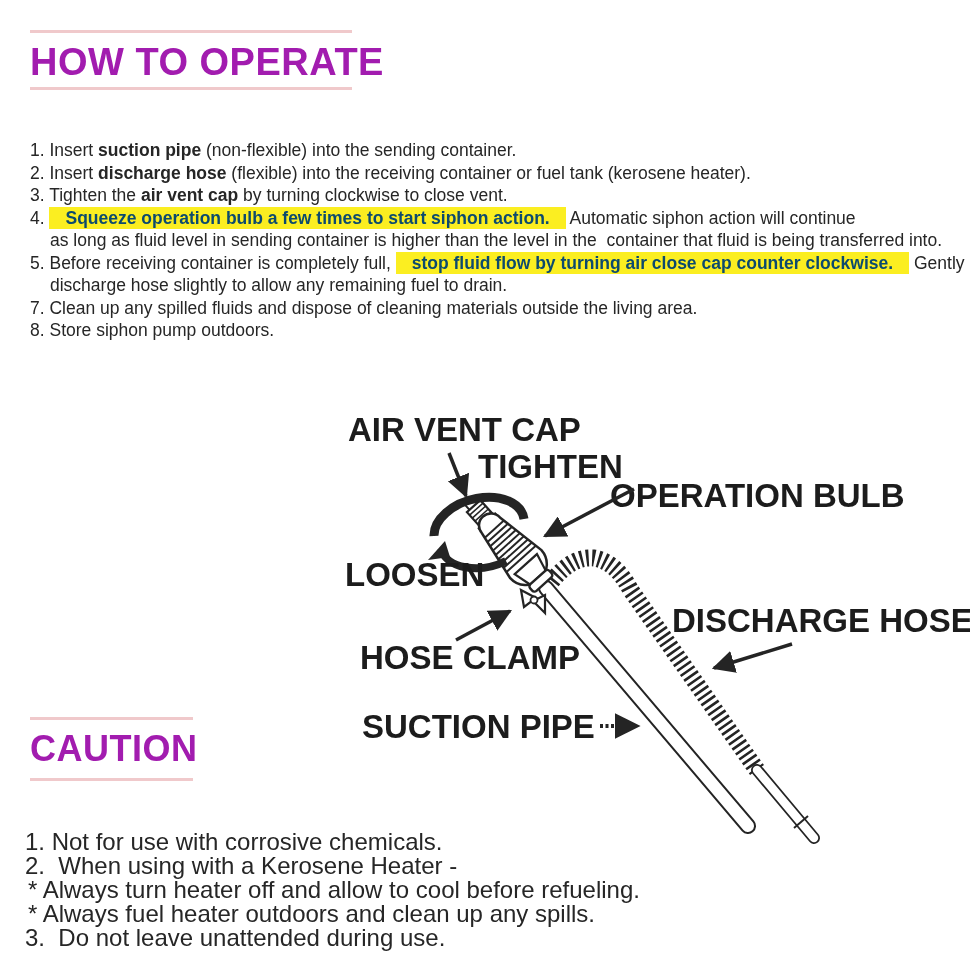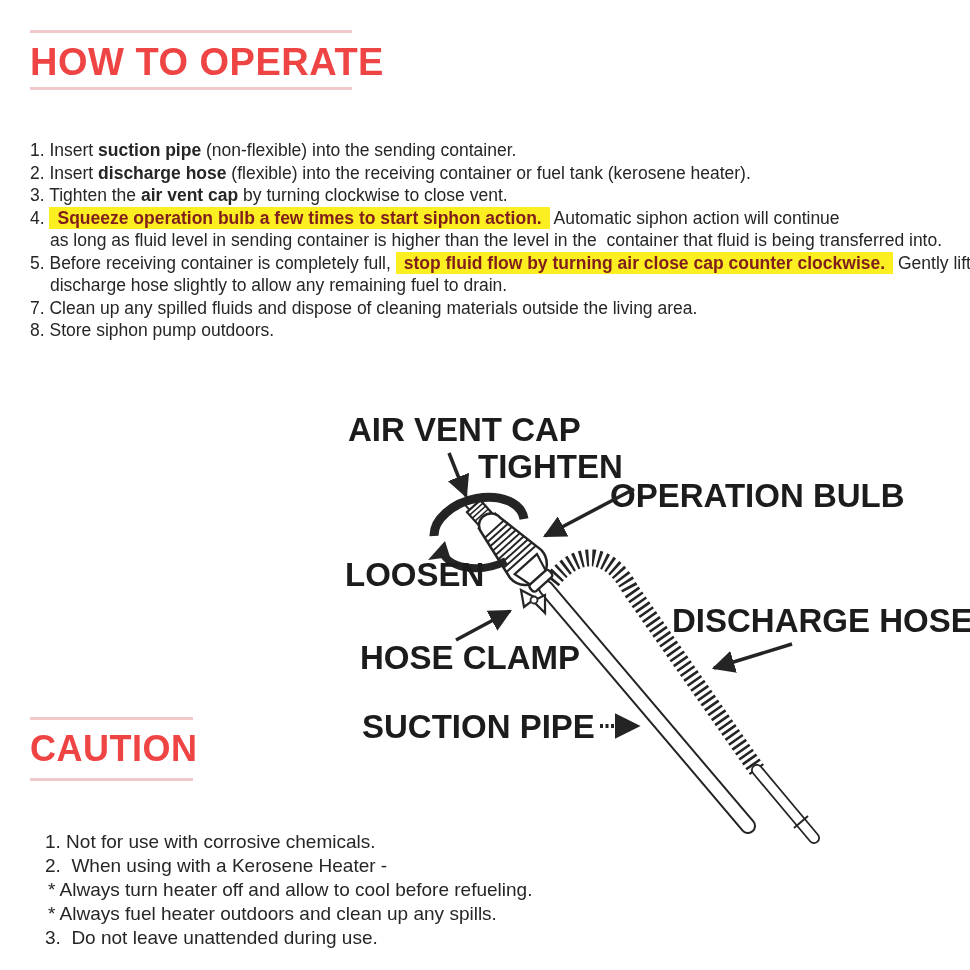--- a/index.html
+++ b/index.html
@@ -13,21 +13,21 @@
     overflow: hidden;
   }
 
   
   .section-heading { position: absolute; }
   .heading-rule {
     position: absolute; height: 3px; background: #F0C9CB;
   }
   .heading-title {
     position: absolute;
-    color: #ef4444;
+    color: #a21caf;
     font-weight: bold;
     letter-spacing: 0.5px;
     white-space: nowrap;
     text-align: right;
   }
   #operate-rule-top    { left: 30px; top: 30px;  width: 322px; }
   #operate-title       { left: 30px; top: 41px;  font-size: 38px; }
   #operate-rule-bottom { left: 30px; top: 87px;  width: 322px; }
 
   #caution-rule-top    { left: 30px; top: 717px; width: 163px; }
@@ -35,30 +35,30 @@
   #caution-rule-bottom { left: 30px; top: 778px; width: 163px; }
 
   
   .text-block { position: absolute; }
   #instructions-block {
     left: 22px; top: 139px; width: 946px;
     font-size: 17.5px; line-height: 22.5px; margin-left: 8px;
   }
   #caution-block {
     left: 25px; top: 830px; width: 600px;
-    font-size: 19px; line-height: 24px; margin-left: 20px;
+    font-size: 24px; line-height: 24px;
   }
   .line { white-space: pre; }
   .seg-n { }
   .seg-b { font-weight: bold; }
   .seg-hl {
     background: #FBEE21;
-    color: #7f1d1d;
+    color: #0c4a6e;
     font-weight: bold;
-    padding: 1px 8px;
+    padding: 1px 16px;
   }
 
   
   #diagram-svg { position: absolute; left: 0; top: 0; width: 970px; height: 970px; }
   .dia-label {
     font-family: "Liberation Sans", sans-serif;
     font-weight: bold;
     font-size: 33px;
     fill: #1c1c1c;
   }

